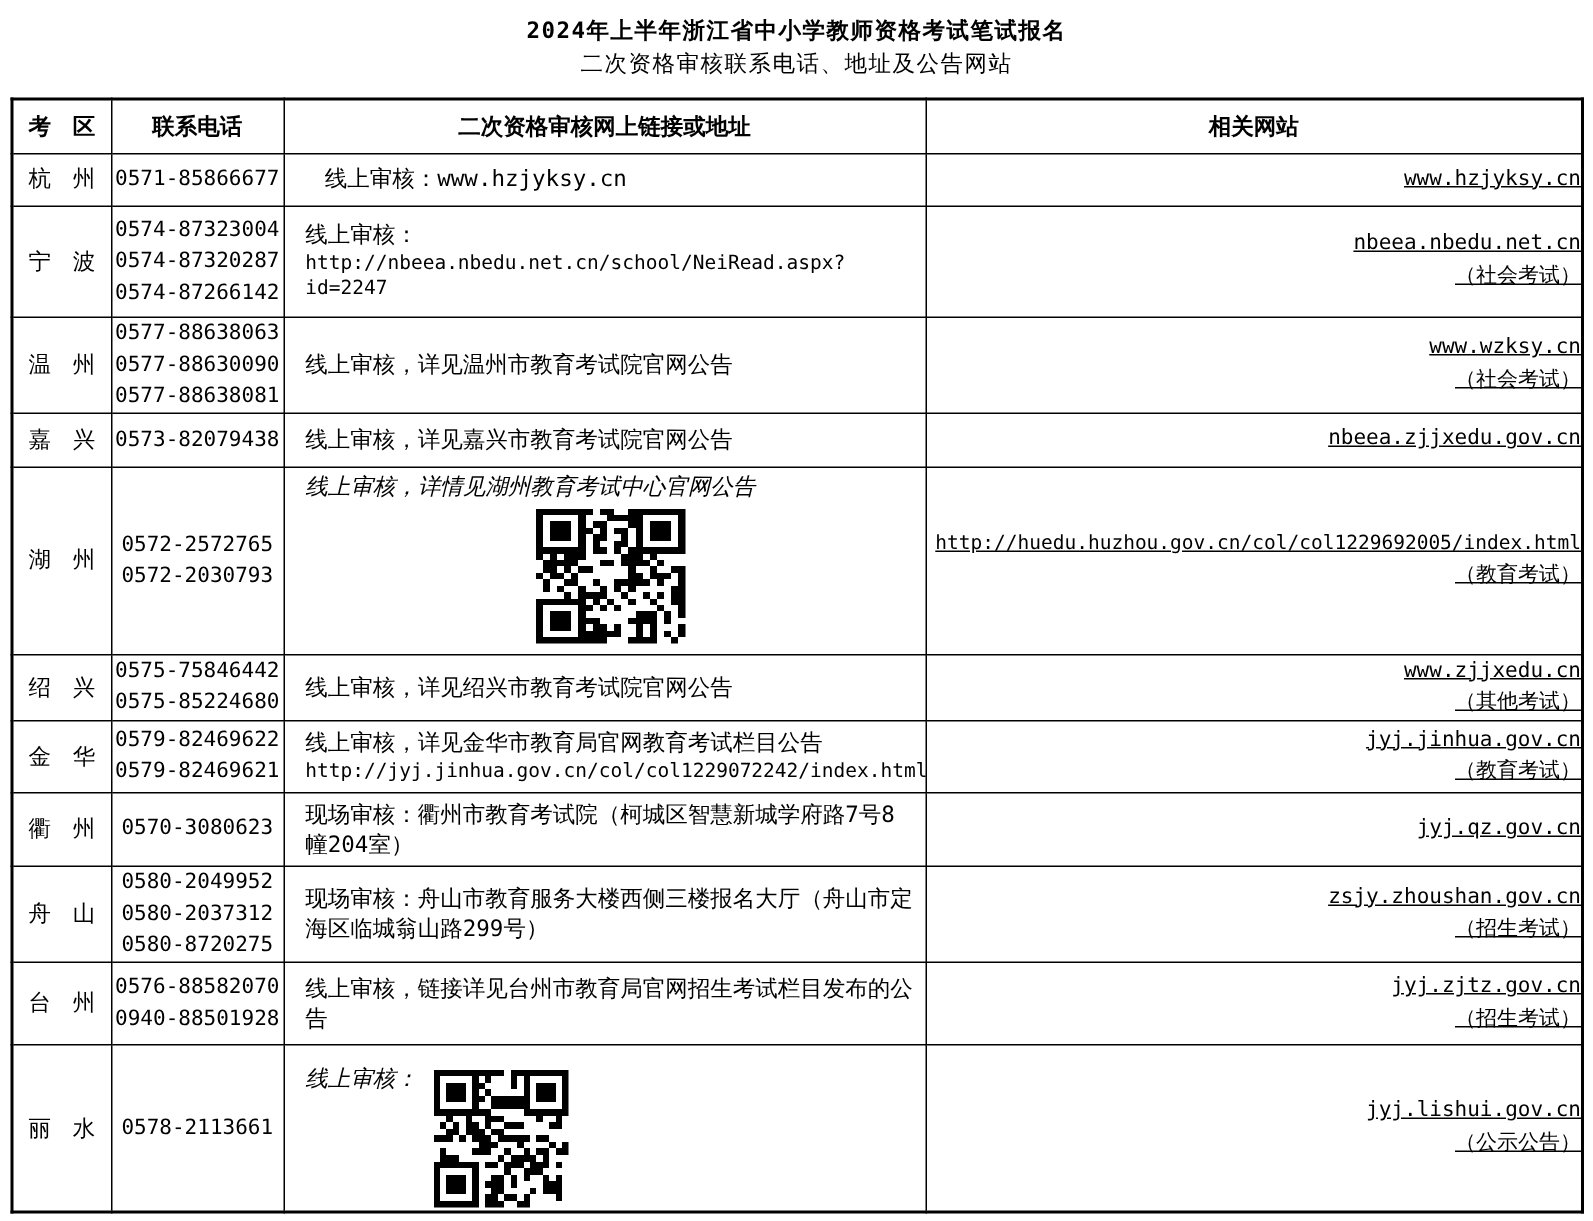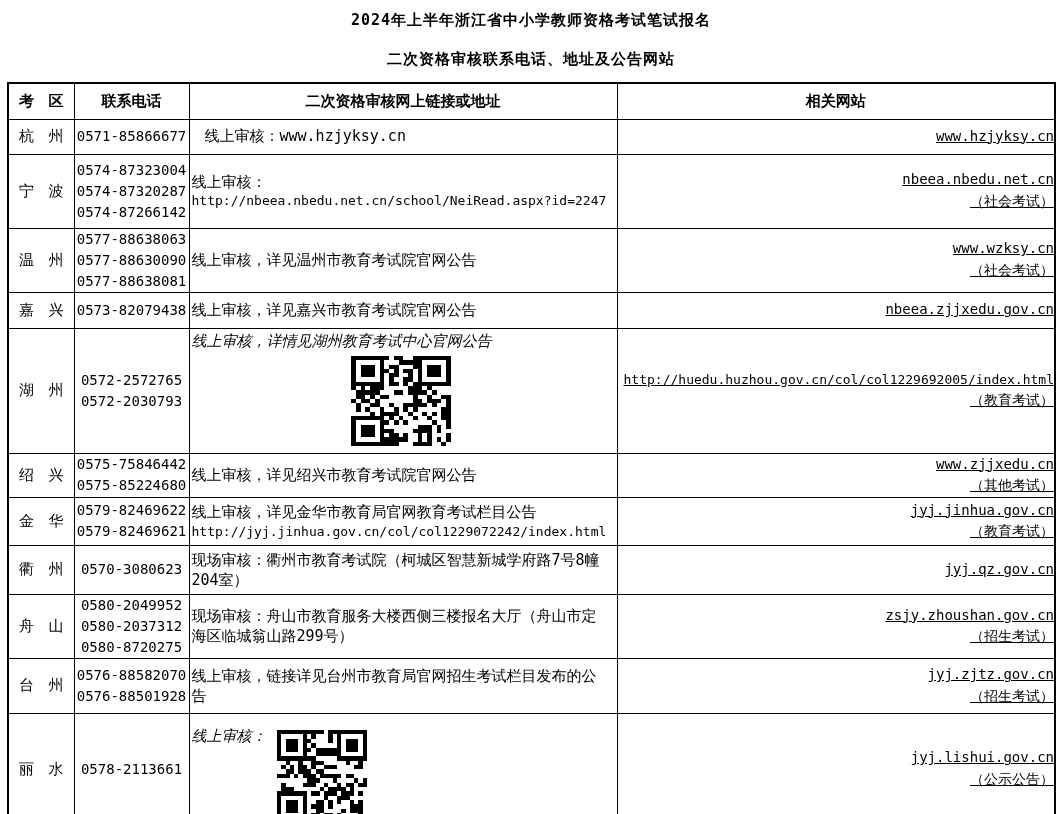--- a/index.html
+++ b/index.html
@@ -6,35 +6,35 @@
   body{
     width:1062px;height:814px;background:#ffffff;color:#000;
     font-family:"DejaVu Sans Mono","Liberation Mono",monospace;
     overflow:hidden;
   }
   .doc-title{
     padding-top:9px;text-align:center;
     font-size:15px;font-weight:700;letter-spacing:1px;line-height:22px;
   }
   .doc-subtitle{
-    margin-top:17px;text-align:center;
-    font-size:15px;font-weight:700;letter-spacing:1px;line-height:22px;
+    margin-top:0;text-align:center;
+    font-size:15px;font-weight:400;letter-spacing:1px;line-height:22px;
   }
   table.review-table{
     margin:12px 0 0 7px;width:1047px;
     border-collapse:collapse;table-layout:fixed;
     border:2px solid #000;
   }
   th,td{border:1px solid #000;padding:0;vertical-align:middle;}
   thead tr{height:36px;}
   th{font-size:15px;font-weight:700;text-align:center;}
   .dist{display:flex;justify-content:space-between;padding:0 10px;font-size:15px;}
   td.c-district{font-size:15px;}
   td.c-phone{text-align:center;font-size:14px;line-height:1.5;}
-  td.c-link{font-size:15px;line-height:1.35;padding:2px 6px 2px 2px;}
+  td.c-link{font-size:15px;line-height:1.35;padding:2px 6px 2px 14px;}
   td.c-link .url{font-size:13px;letter-spacing:0;}
   td.c-link .indent{padding-left:13px;}
   td.c-link.v-top{vertical-align:top;font-style:italic;}
   td.c-site{text-align:right;font-size:14px;line-height:1.55;text-decoration:underline;}
   td.c-site .long{font-size:13px;}
   .qr-center{text-align:center;margin-top:5px;}
   .qr-center svg,.inline-qr svg{display:inline-block;vertical-align:top;}
   .inline-qr{display:flex;align-items:flex-start;padding-top:10px;}
   .inline-qr .qr{margin-left:10px;margin-top:4px;}
   
@@ -490,21 +490,21 @@
   </tr>
       <tr>
     <td class="c-district">
       <div class="dist">
         <span>台</span>
         <span>州</span>
       </div>
     </td>
     <td class="c-phone">
           <div>0576-88582070</div>
-          <div>0576-88501928</div>
+          <div>0940-88501928</div>
         </td>
     <td class="c-link">
           <div>线上审核，链接详见台州市教育局官网招生考试栏目发布的公告</div>
         </td>
     <td class="c-site">
           <div>jyj.zjtz.gov.cn</div>
           <div>（招生考试）</div>
         </td>
   </tr>
       <tr>

